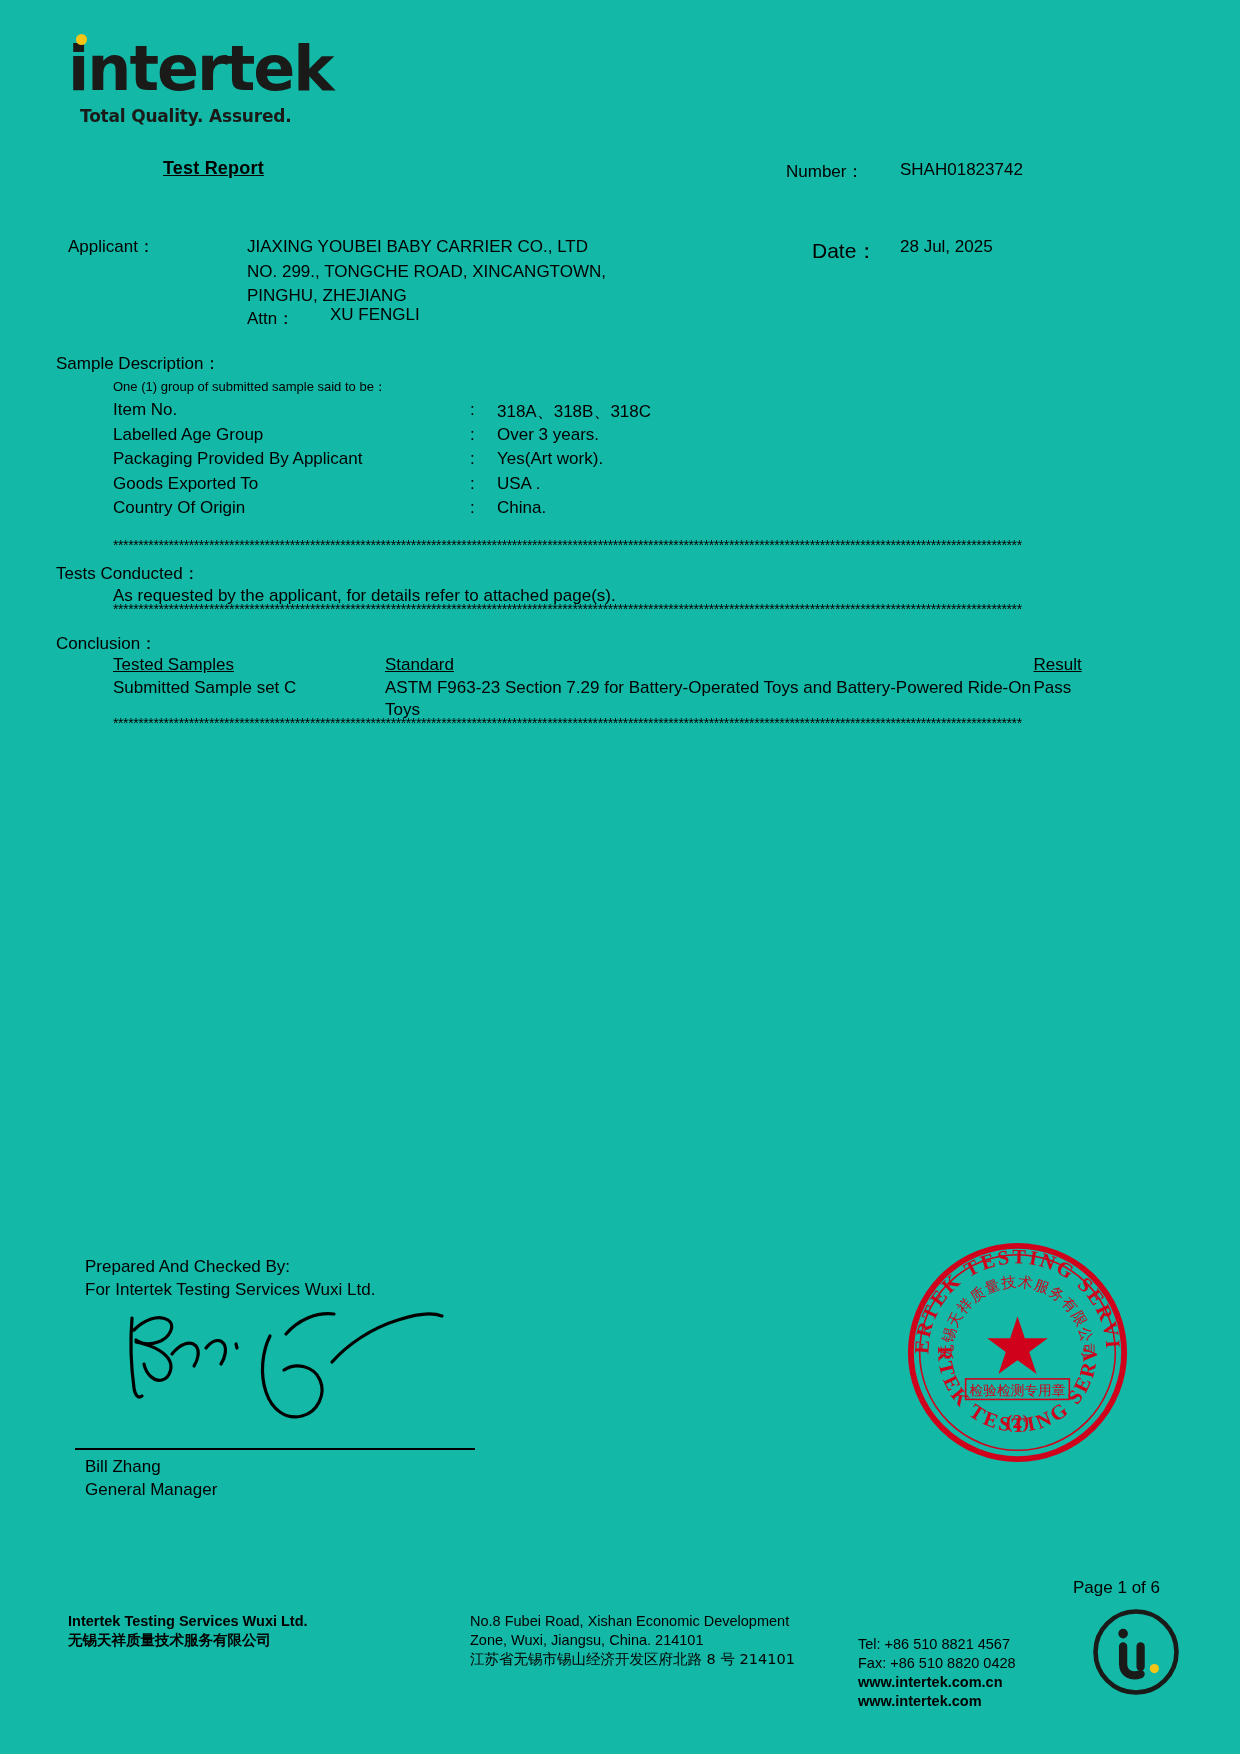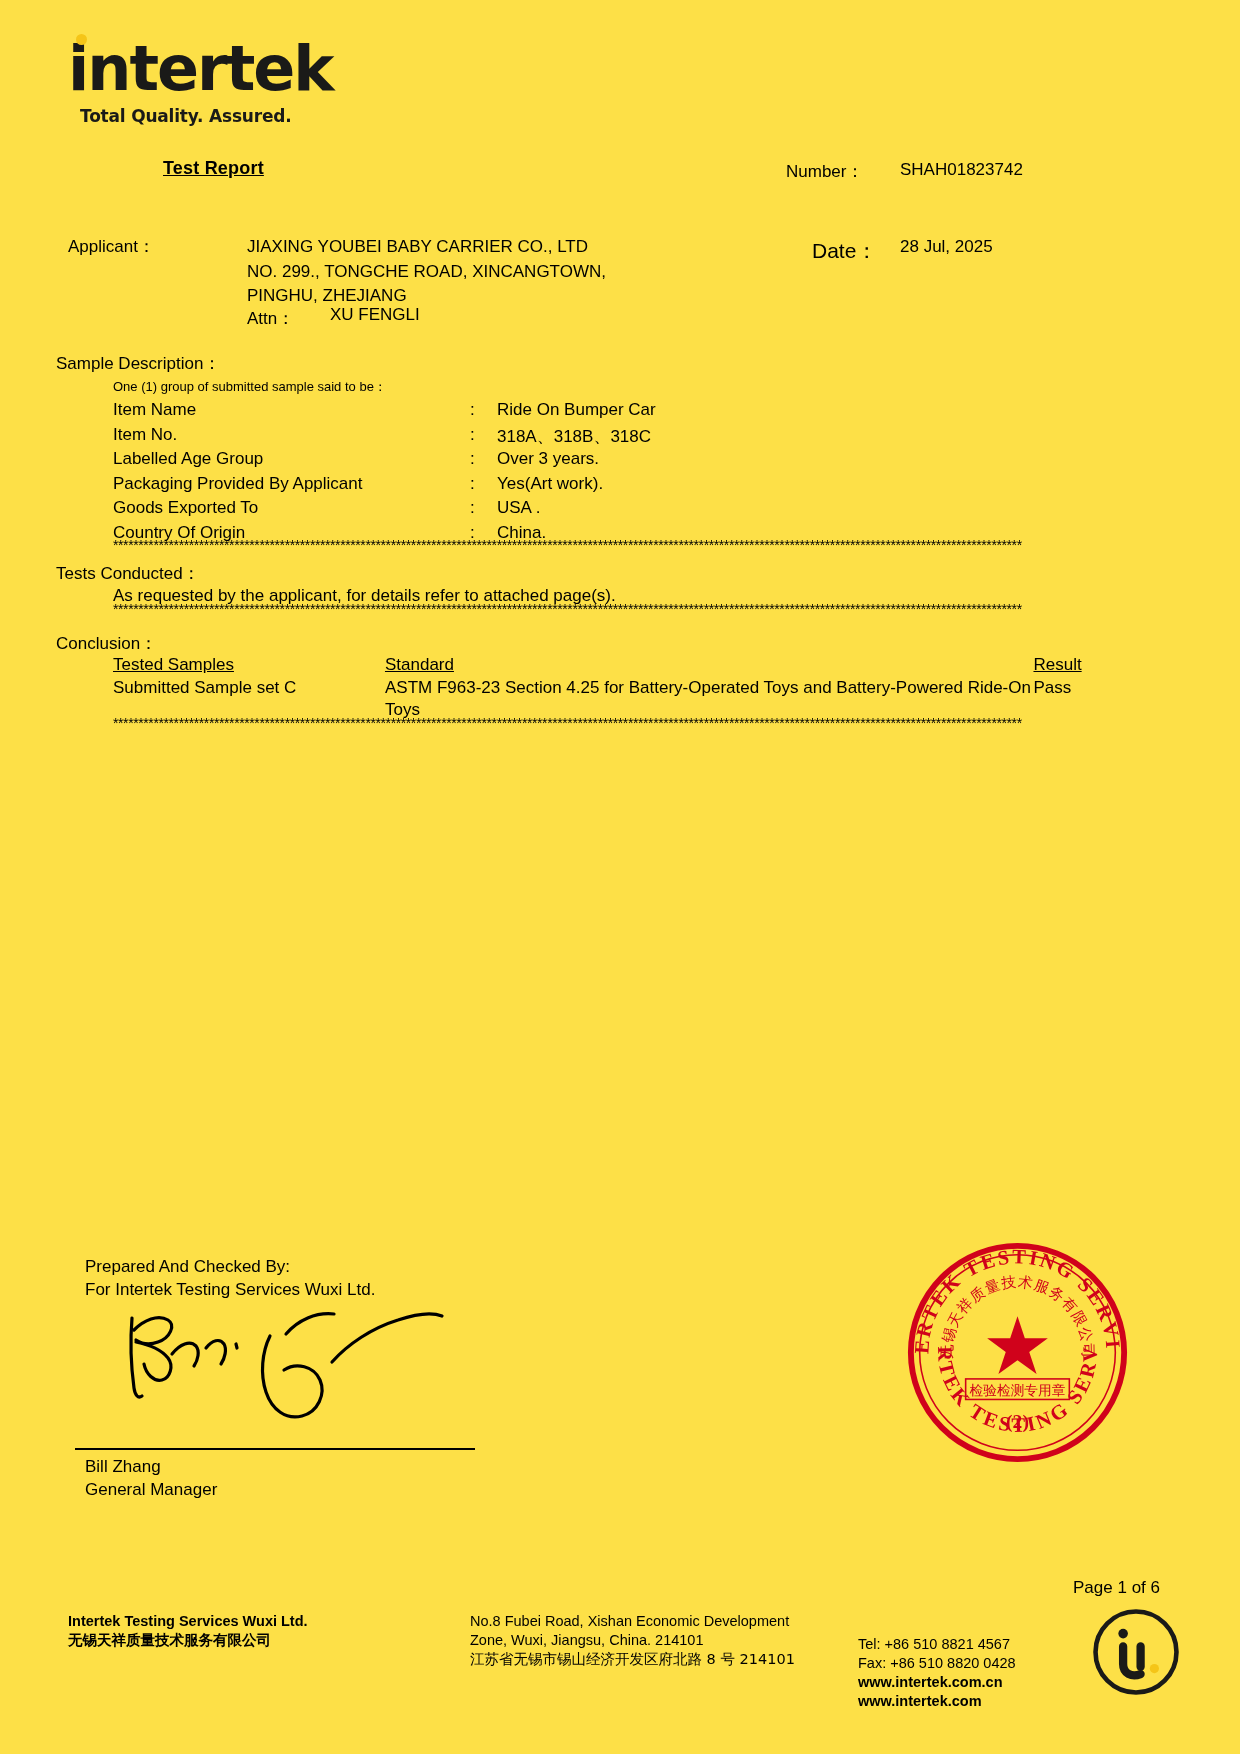--- a/index.html
+++ b/index.html
@@ -4,21 +4,21 @@
 <style>
   html, body {
     margin: 0;
     padding: 0;
     background: #ffffff;
   }
   .page {
     position: relative;
     width: 1240px;
     height: 1754px;
-    background: #fde047;
+    background: #14b8a6;
     font-family: "Liberation Sans", sans-serif;
     color: #000000;
     overflow: hidden;
   }
 
   
   .logo-block {
     position: absolute;
     left: 68px;
     top: 38px;
@@ -316,25 +316,20 @@
   <div class="date-value">28 Jul, 2025</div>
   <div class="attn-label">Attn：</div>
   <div class="attn-value">XU FENGLI</div>
 
   <div class="section-head sample-head">Sample Description：</div>
   <div class="sample-intro">One (1) group of submitted sample said to be：</div>
 
   <table class="spec-table">
     <tbody>
       <tr>
-        <td class="spec-label">Item Name</td>
-        <td class="spec-colon">:</td>
-        <td class="spec-value">Ride On Bumper Car</td>
-      </tr>
-      <tr>
         <td class="spec-label">Item No.</td>
         <td class="spec-colon">:</td>
         <td class="spec-value">318A、318B、318C</td>
       </tr>
       <tr>
         <td class="spec-label">Labelled Age Group</td>
         <td class="spec-colon">:</td>
         <td class="spec-value">Over 3 years.</td>
       </tr>
       <tr>
@@ -367,21 +362,21 @@
     <thead>
       <tr>
         <th class="col-samples">Tested Samples</th>
         <th class="col-standard">Standard</th>
         <th class="col-result">Result</th>
       </tr>
     </thead>
     <tbody>
       <tr>
         <td class="col-samples">Submitted Sample set C</td>
-        <td class="col-standard">ASTM F963-23 Section 4.25 for Battery-Operated Toys and Battery-Powered Ride-On Toys</td>
+        <td class="col-standard">ASTM F963-23 Section 7.29 for Battery-Operated Toys and Battery-Powered Ride-On Toys</td>
         <td class="col-result">Pass</td>
       </tr>
     </tbody>
   </table>
 
   <div class="aster aster-3">************************************************************************************************************************************************************************************</div>
 
   <div class="sig-block">
     <div>Prepared And Checked By:</div>
     <div>For Intertek Testing Services Wuxi Ltd.</div>

